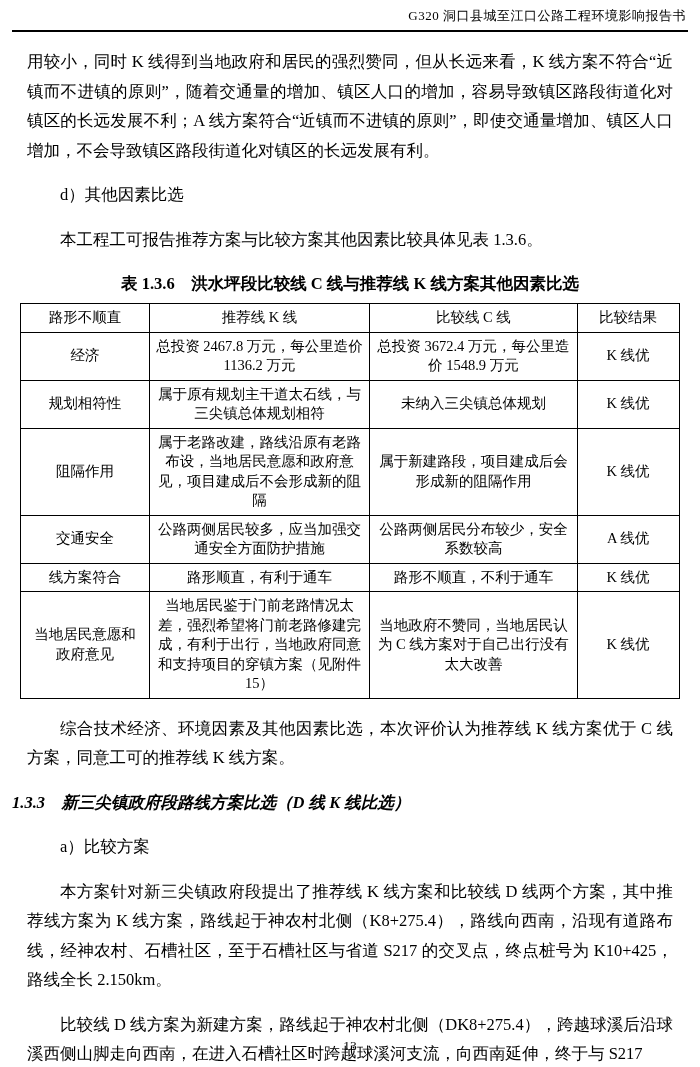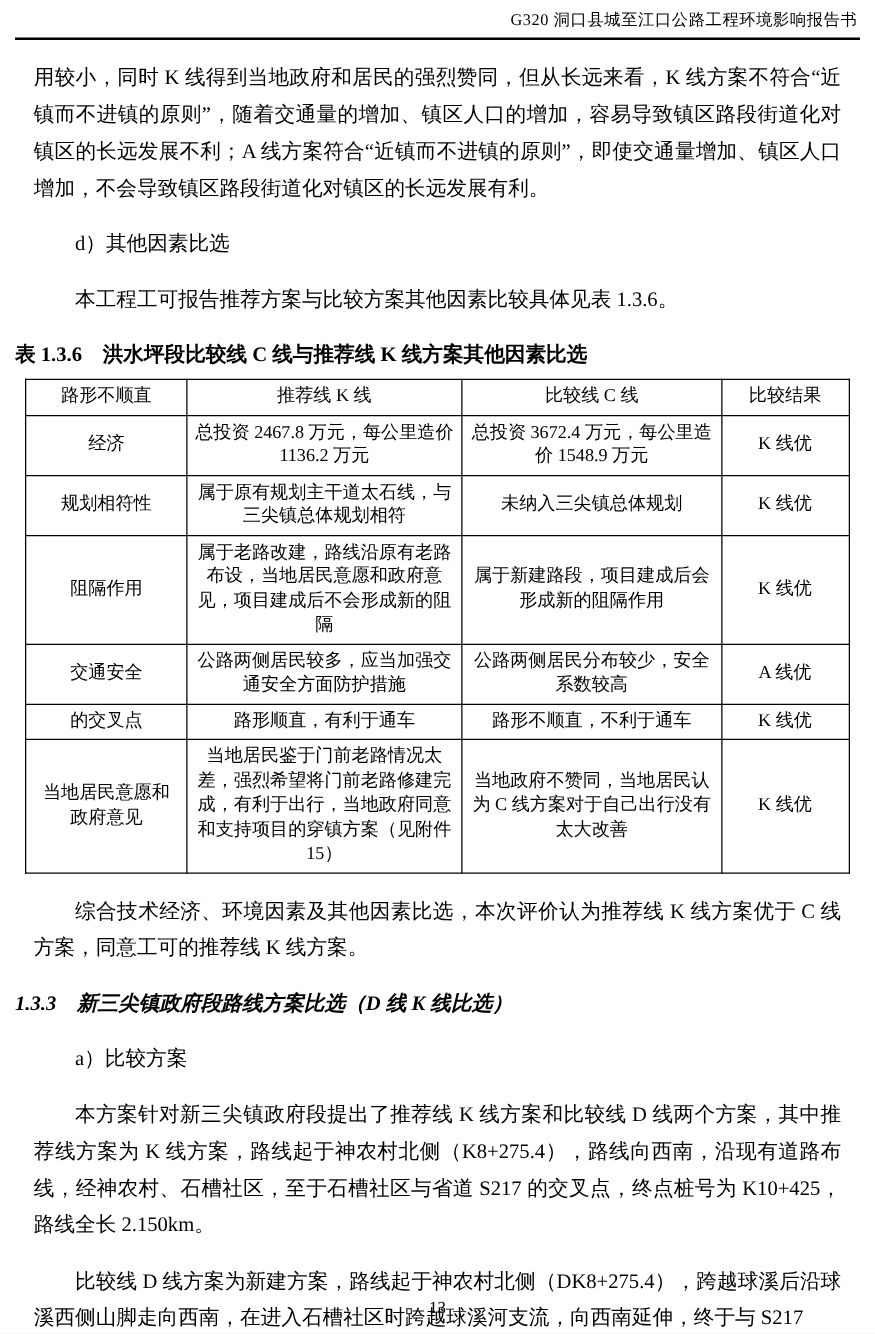--- a/index.html
+++ b/index.html
@@ -29,20 +29,21 @@
   .body-text {
     font-size: 16.5px;
     line-height: 29.5px;
     text-align: justify;
     text-justify: inter-ideograph;
   }
   p.body-text { margin: 15px; }
   .first-para { margin-top: 11px; }
   .indent { text-indent: 2em; }
   .table-title {
+    text-align: center;
     font-weight: bold;
     font-size: 16.5px;
     line-height: 30px;
     margin-top: 3px;
     margin-bottom: 4px;
   }
   table.cmp {
     width: 97.5%;
     margin: 0 auto;
     border-collapse: collapse;
@@ -126,21 +127,21 @@
         <td>属于新建路段，项目建成后会形成新的阻隔作用</td>
         <td>K 线优</td>
       </tr>
       <tr>
         <td>交通安全</td>
         <td>公路两侧居民较多，应当加强交通安全方面防护措施</td>
         <td>公路两侧居民分布较少，安全系数较高</td>
         <td>A 线优</td>
       </tr>
       <tr>
-        <td>的交叉点</td>
+        <td>线方案符合</td>
         <td>路形顺直，有利于通车</td>
         <td>路形不顺直，不利于通车</td>
         <td>K 线优</td>
       </tr>
       <tr>
         <td>当地居民意愿和政府意见</td>
         <td>当地居民鉴于门前老路情况太差，强烈希望将门前老路修建完成，有利于出行，当地政府同意和支持项目的穿镇方案（见附件 15）</td>
         <td>当地政府不赞同，当地居民认为 C 线方案对于自己出行没有太大改善</td>
         <td>K 线优</td>
       </tr>

